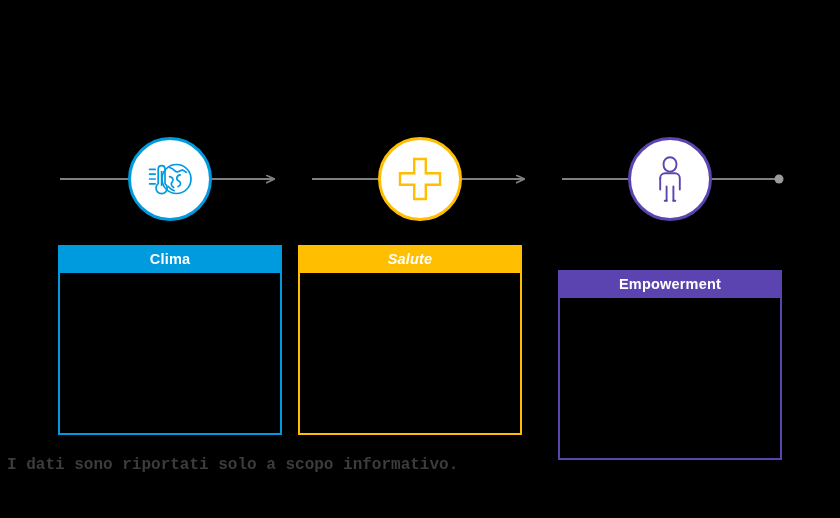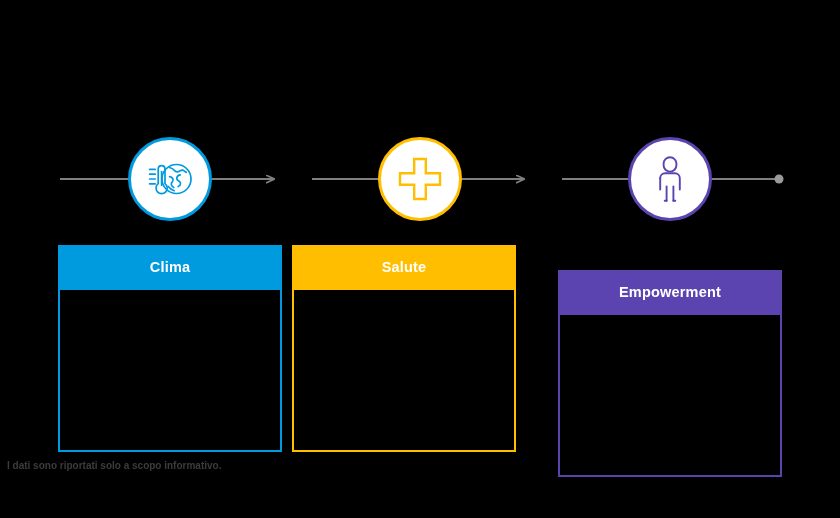--- a/index.html
+++ b/index.html
@@ -44,25 +44,25 @@
 
   .node-icon { display: block; }
 
   
   .card {
     position: absolute;
     width: 224px;
     top: 245px;
   }
   .card.k1 { left: 58px; }
-  .card.k2 { left: 292px; }
+  .card.k2 { left: 298px; font-style: italic; }
   .card.k3 { left: 558px; }
 
   .card-header {
-    height: 45px;
+    height: 28px;
     display: flex;
     align-items: center;
     justify-content: center;
     box-sizing: border-box;
   }
   .card-header-label {
     color: #ffffff;
     font-size: 14.5px;
     font-weight: bold;
     letter-spacing: 0.2px;
@@ -87,23 +87,24 @@
 
   
   .footnotes {
     position: absolute;
     left: 7px;
     top: 458px;
     width: 520px;
   }
   .fn-line {
     color: #3c3c3c;
-    font-size: 10px;
+    font-size: 16px;
     line-height: 15.5px;
     white-space: nowrap;
+    font-family: Liberation Mono, monospace;
   }
   .fn-line.bold { font-weight: bold; }
 </style>
 </head>
 <body>
 
 <div id="stage">
 
   <svg class="timeline-svg" viewBox="0 0 840 518" xmlns="http://www.w3.org/2000/svg">
     <defs>

